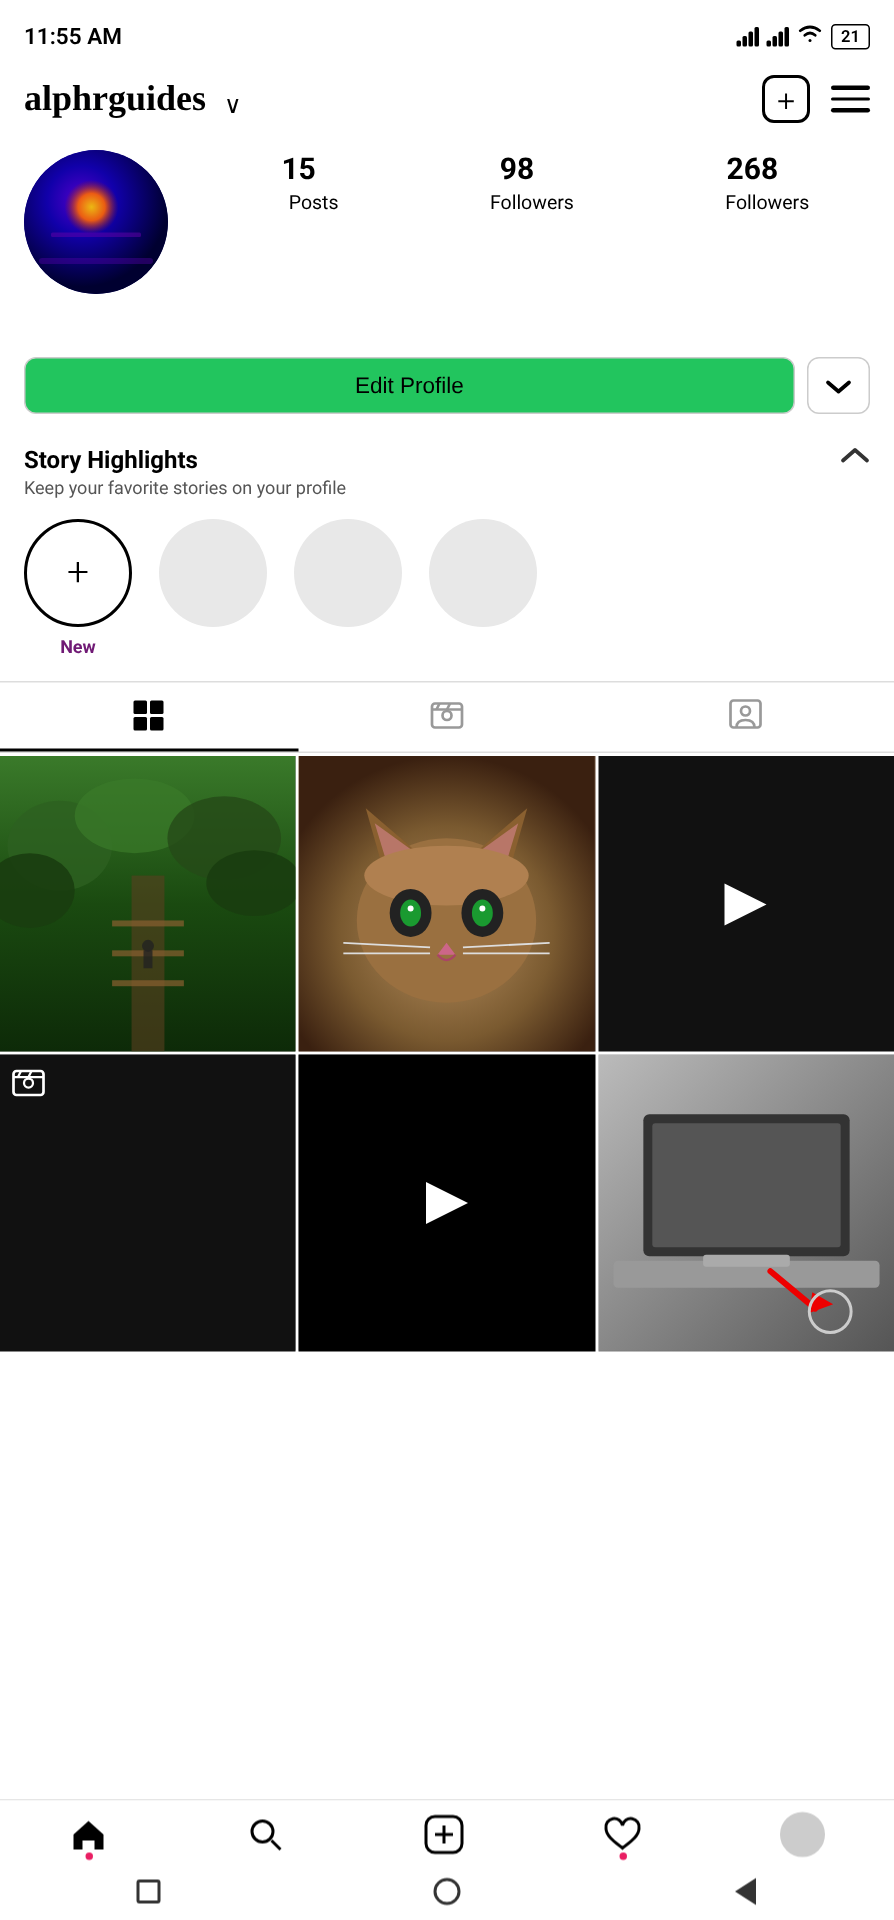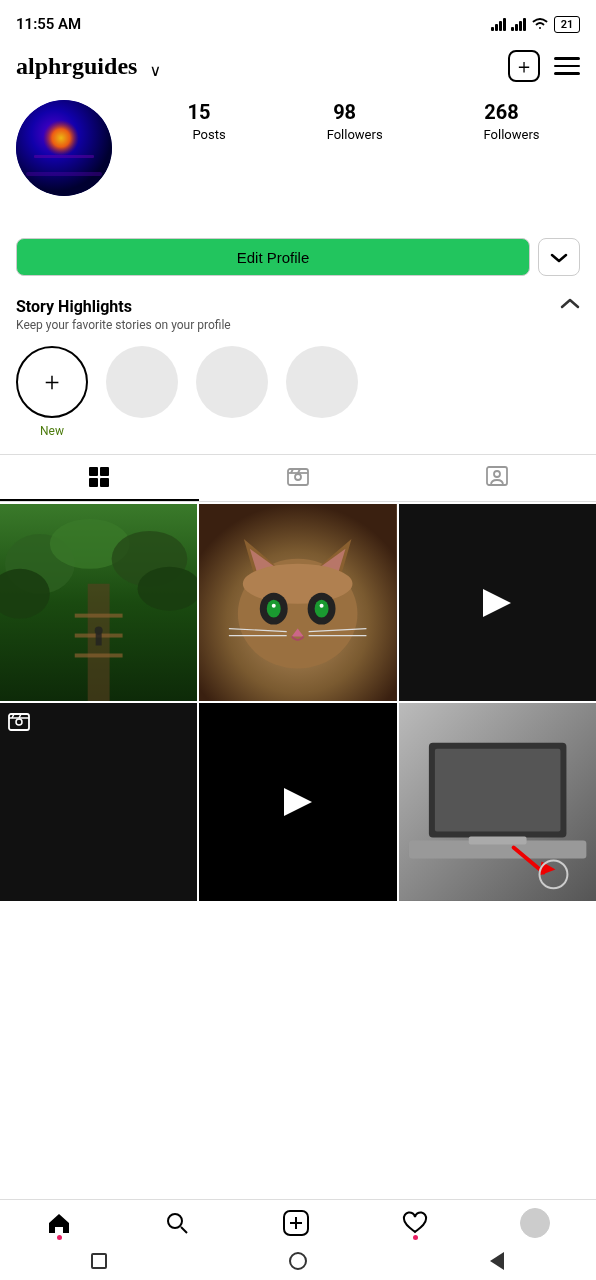--- a/index.html
+++ b/index.html
@@ -249,21 +249,22 @@
       font-size: 26px;
       font-weight: 300;
       color: #000;
     }
     .highlight-gray {
       background: #e8e8e8;
       border: none;
     }
     .highlight-label {
       font-size: 12px;
-      color: #4d7c0f;
+      color: #701a75;
+      font-weight: bold;
     }
 
     
     .tabs-row {
       display: flex;
       border-top: 1px solid #ddd;
       border-bottom: 1px solid #ddd;
       margin-bottom: 2px;
     }
     .tab-item {

